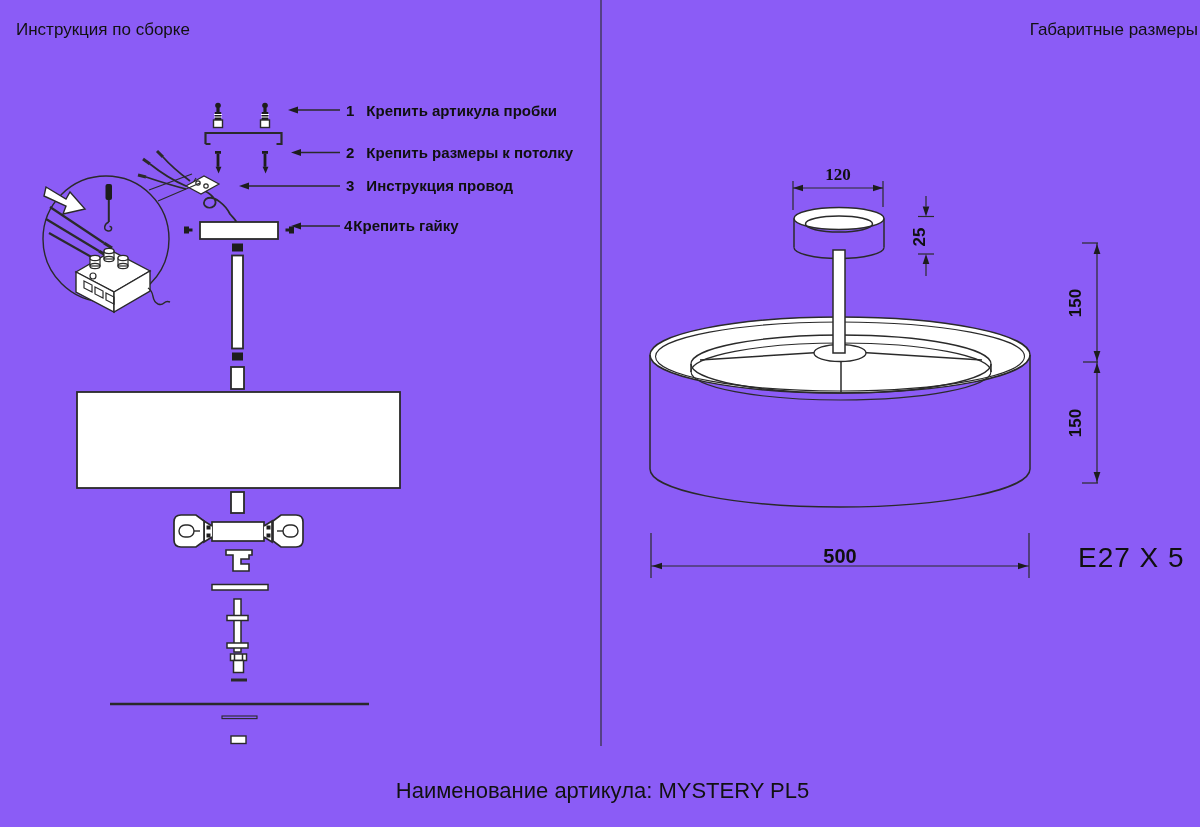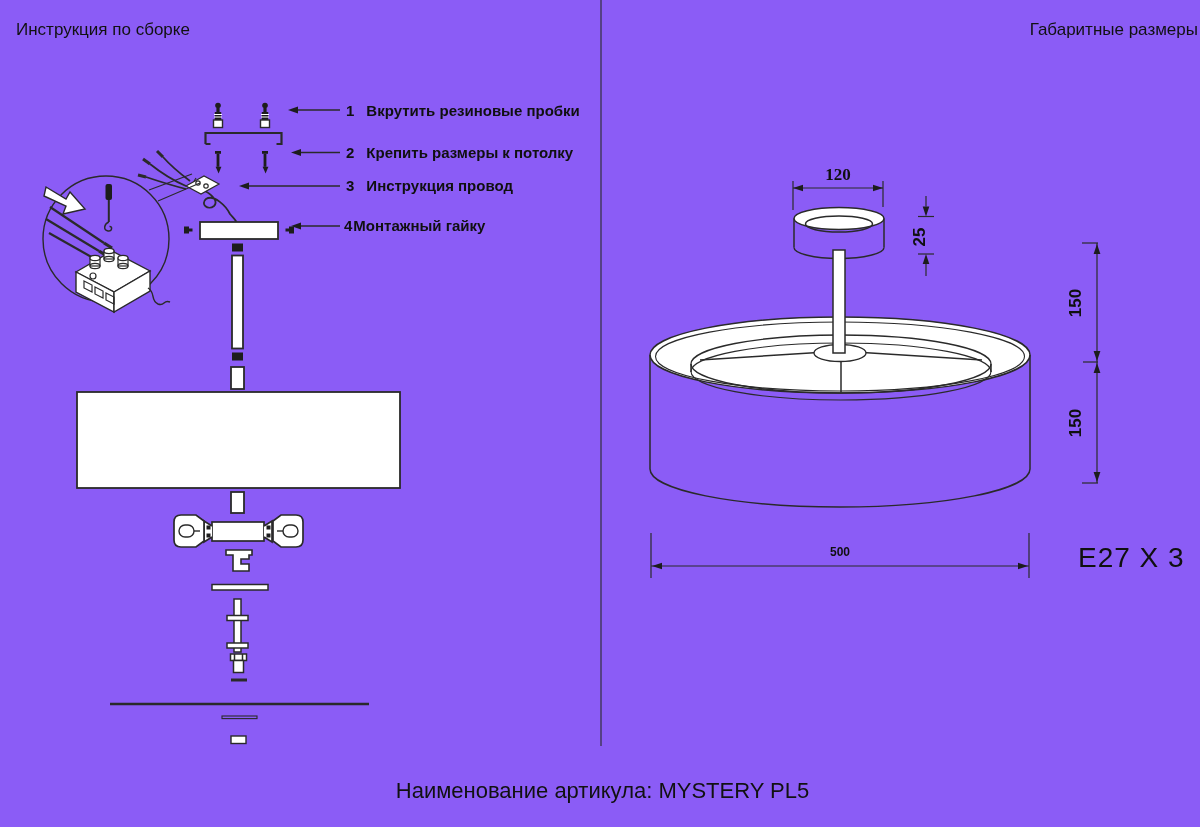--- a/index.html
+++ b/index.html
@@ -17,21 +17,21 @@
   .step-1{left:346px;top:102px;}
   .step-2{left:346px;top:144px;}
   .step-3{left:346px;top:177px;}
   .step-4{left:344px;top:217px;}
   .step-4 .step-num{margin-right:1px;}
   .dim{position:absolute;font-weight:bold;font-size:17px;color:#101010;text-align:center;white-space:nowrap;}
   .dim-120{left:808px;top:165px;width:60px;font-family:Liberation Serif, serif;}
   .dim-25{left:900px;top:227px;width:40px;transform:rotate(-90deg);}
   .dim-150-upper{left:1051px;top:293px;width:50px;transform:rotate(-90deg);}
   .dim-150-lower{left:1051px;top:413px;width:50px;transform:rotate(-90deg);}
-  .dim-500{left:810px;top:545px;width:60px;font-size:12px;}
+  .dim-500{left:810px;top:545px;width:60px;font-size:20px;}
   .socket-spec{position:absolute;left:1078px;top:542px;font-size:28px;font-weight:normal;color:#101010;letter-spacing:1px;white-space:nowrap;}
   
   .blk{fill:#1d1d1d;stroke:none;}
   .wht{fill:#ffffff;}
 </style>
 </head>
 <body>
 
 <div class="page">
 
@@ -265,36 +265,36 @@
         <polygon points="1028,566 1018,562.7 1018,569.3" class="blk"></polygon>
       </g>
     </g>
   </svg>
 
   <div class="header-title header-left">Инструкция по сборке</div>
   <div class="header-title header-right">Габаритные размеры</div>
 
   <div class="step step-1">
     <span class="step-num">1</span>
-    <span class="step-label">Вкрутить резиновые пробки</span>
+    <span class="step-label">Крепить артикула пробки</span>
   </div>
   <div class="step step-2">
     <span class="step-num">2</span>
     <span class="step-label">Крепить размеры к потолку</span>
   </div>
   <div class="step step-3">
     <span class="step-num">3</span>
     <span class="step-label">Инструкция провод</span>
   </div>
   <div class="step step-4">
     <span class="step-num">4</span>
-    <span class="step-label">Монтажный гайку</span>
+    <span class="step-label">Крепить гайку</span>
   </div>
 
   <div class="dim dim-120">120</div>
   <div class="dim dim-25">25</div>
   <div class="dim dim-150-upper">150</div>
   <div class="dim dim-150-lower">150</div>
   <div class="dim dim-500">500</div>
-  <div class="socket-spec">E27 X 3</div>
+  <div class="socket-spec">E27 X 5</div>
 
   <div class="footer-caption">Наименование артикула: MYSTERY PL5</div>
 </div>
 
 </body></html>

